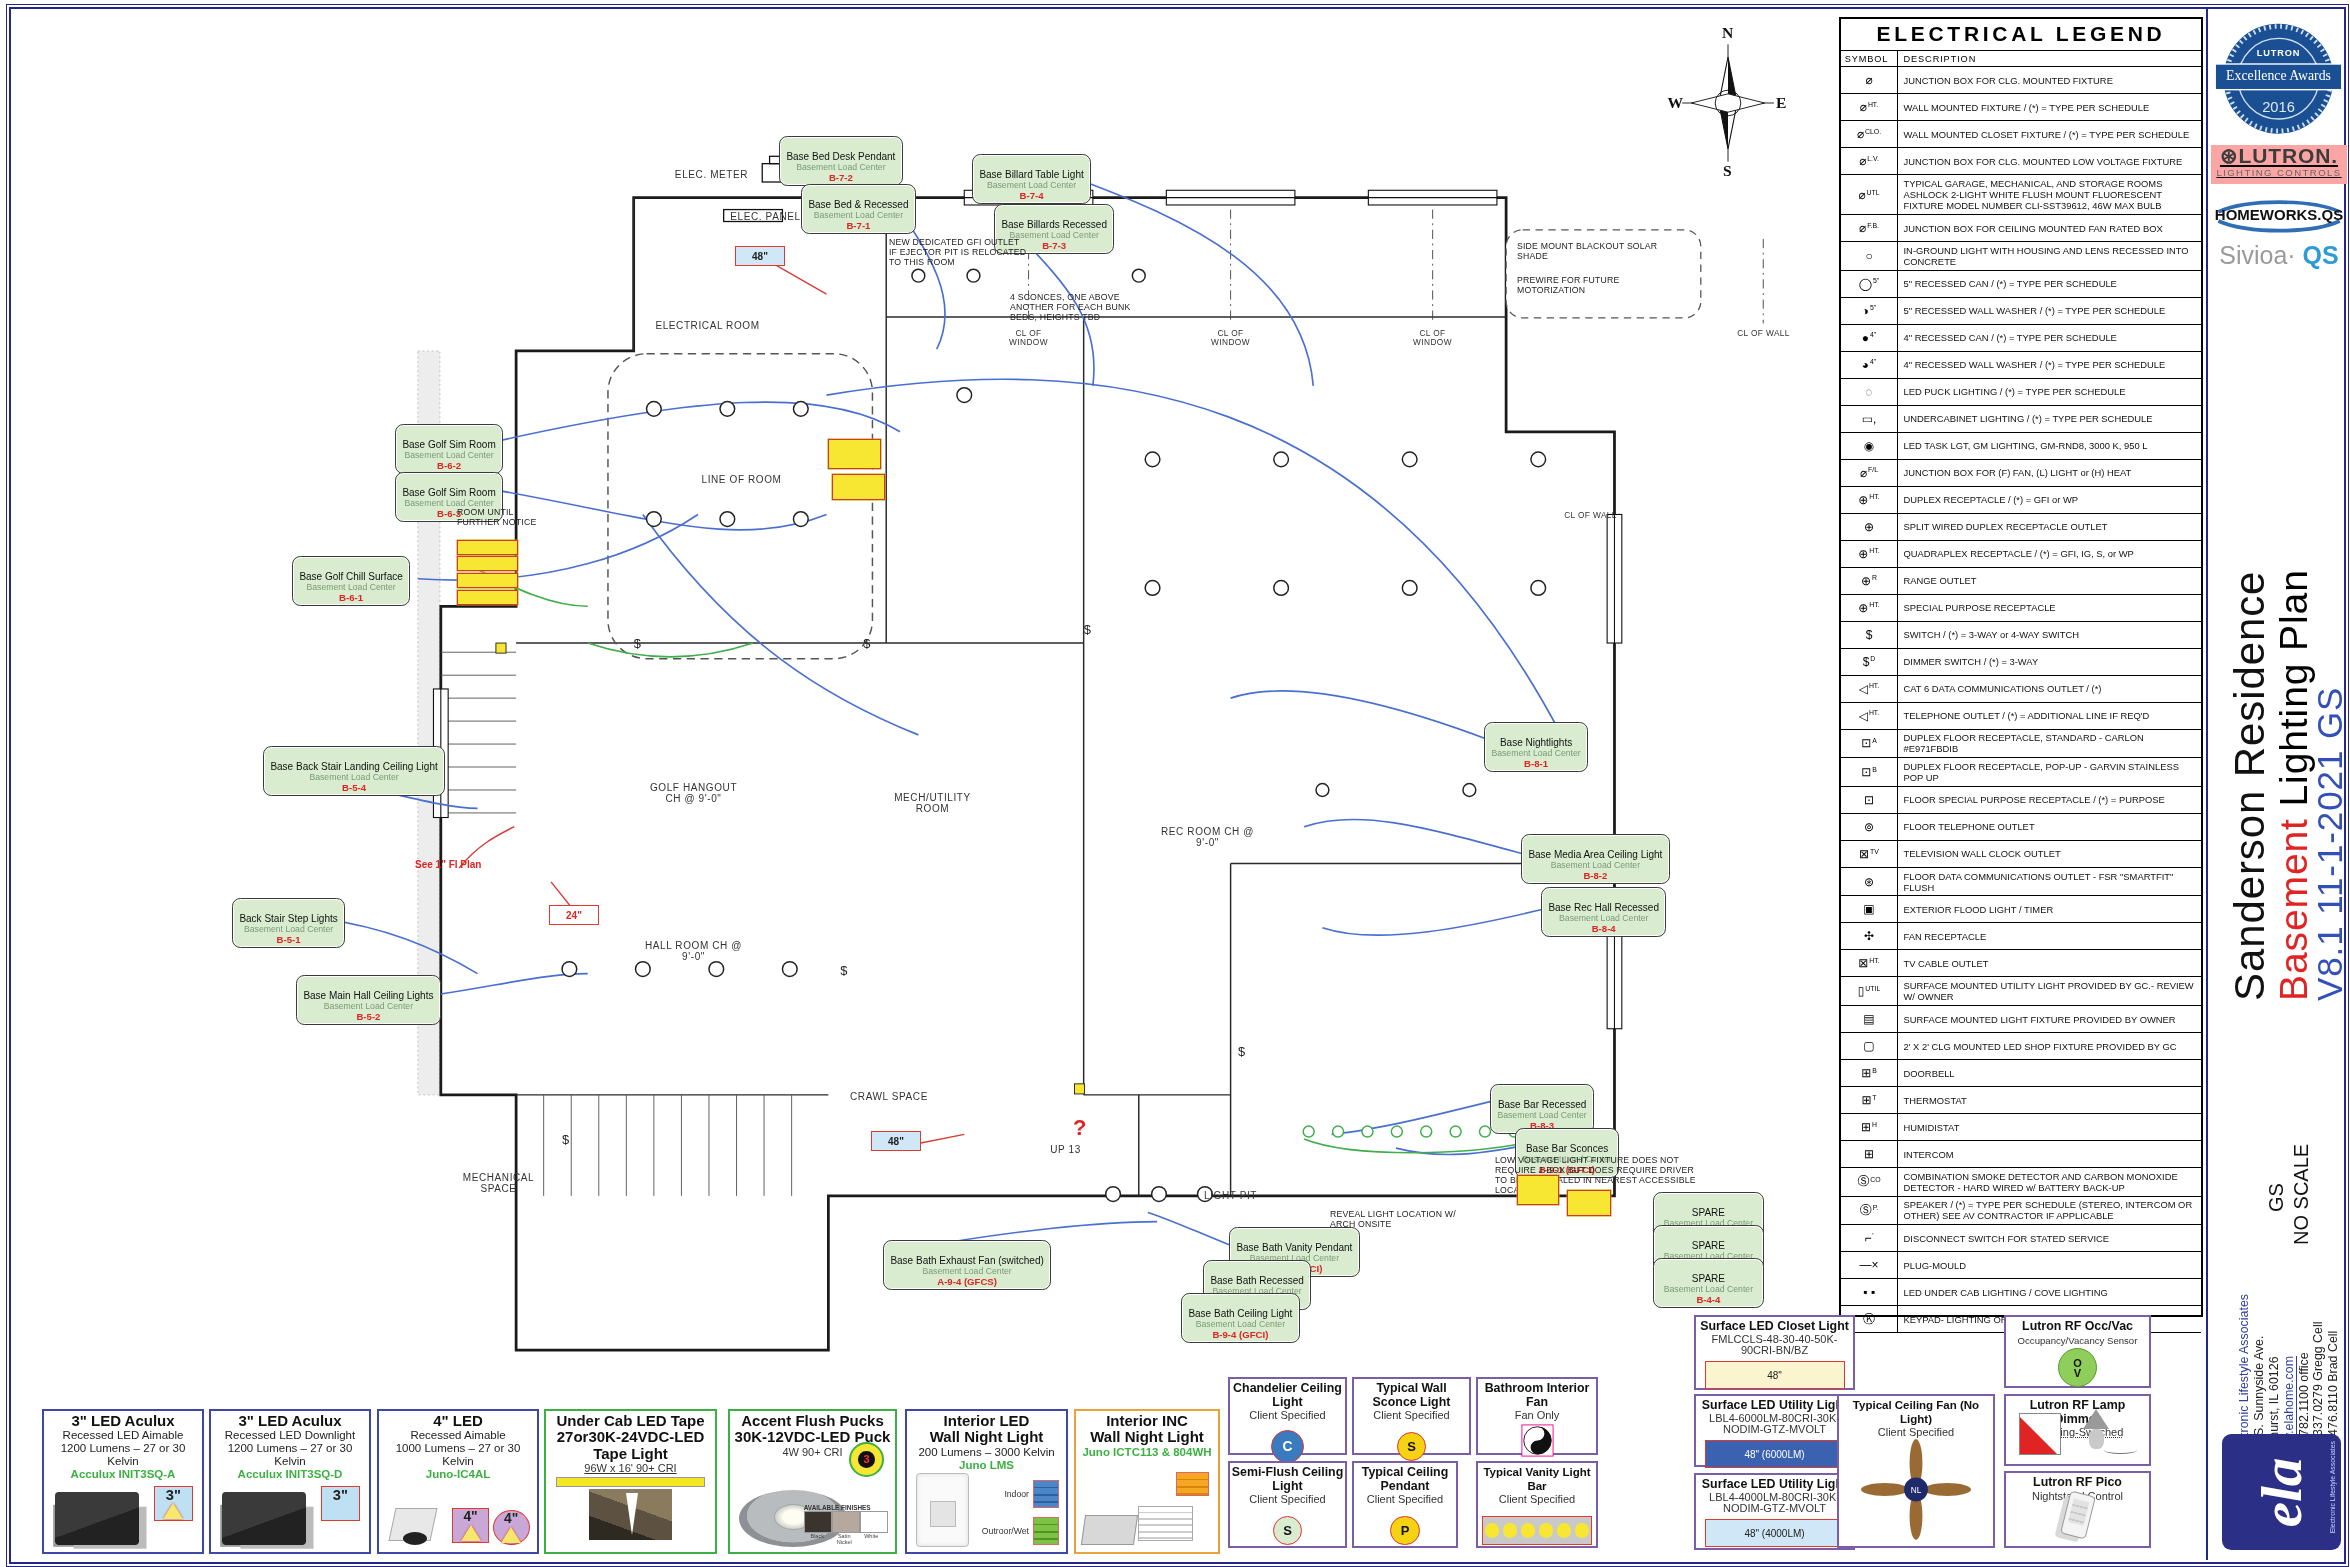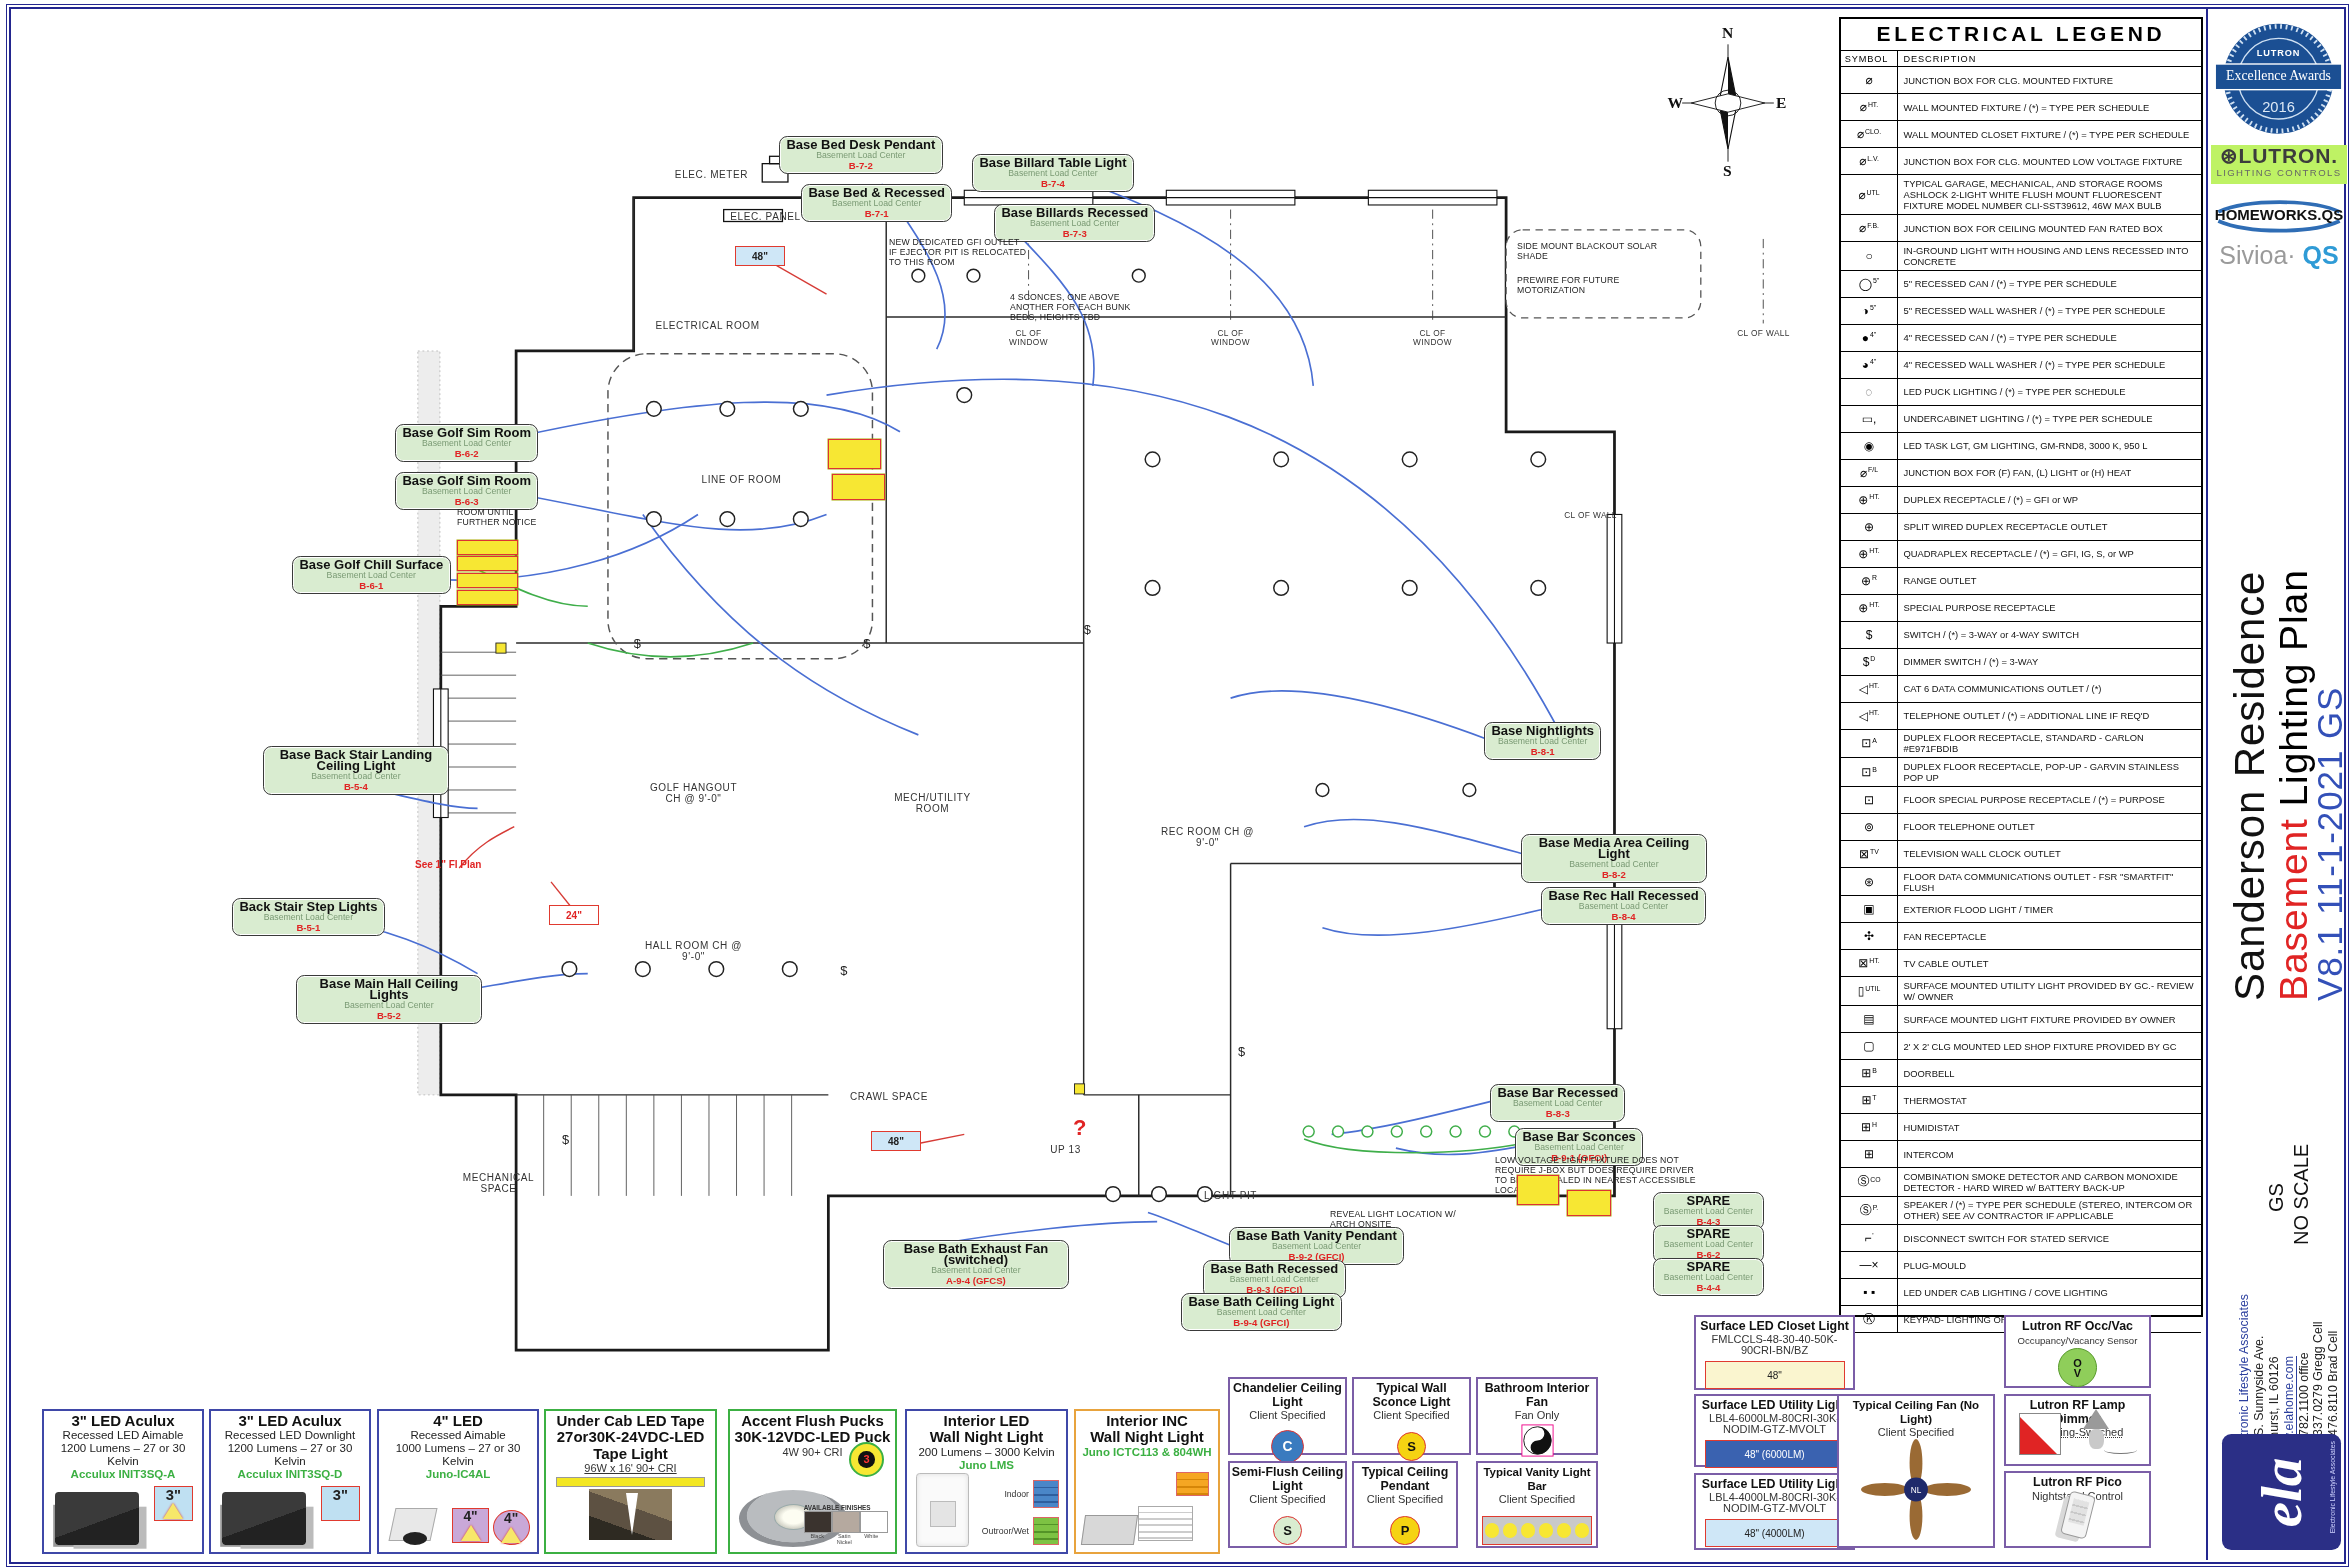--- a/index.html
+++ b/index.html
@@ -11,21 +11,21 @@
   .legend-head{display:flex;border-bottom:1.8px solid #000;font-size:9.2px;letter-spacing:0.9px;}
   .legend-head .lc1{width:57px;border-right:1.8px solid #000;padding:2.8px 3.7px;box-sizing:border-box;}
   .legend-head .lc2{flex:1;padding:2.8px 5.5px;}
   .lrow{display:flex;border-bottom:0.9px solid #000;min-height:26px;align-items:stretch;}
   .lrow .lc1{width:57px;border-right:1.8px solid #000;display:flex;align-items:center;justify-content:center;font-size:12px;box-sizing:border-box;gap:0.9px;}
   .lrow .lc1 .sub{font-size:6.9px;margin-top:-5.5px;}
   .lrow .lc2{flex:1;padding:2.8px 5.5px;font-size:9.4px;line-height:11px;display:flex;align-items:center;color:#111;}
   
   #plansvg{position:absolute;left:0;top:0;}
   .callout{position:absolute;background:#d9ecd0;border:1.4px solid #3a3a3a;border-radius:8.3px;padding:1.8px 6.4px;text-align:center;max-width:171px;box-shadow:0 0 0 0.9px #fff inset;}
-  .callout .c-t{font-size:13px;font-weight:bold;color:#111;line-height:11px;}
+  .callout .c-t{font-size:10px;font-weight:normal;color:#111;line-height:11px;margin-top:12px;}
   .callout .c-s{font-size:8.7px;color:#7a9a74;line-height:10px;}
   .callout .c-c{font-size:9.6px;font-weight:bold;color:#e02424;line-height:11px;}
   .callout.spare{max-width:110px;min-width:96px;}
   .pnote{position:absolute;font-size:8.7px;line-height:10px;color:#222;letter-spacing:0.2px;text-transform:uppercase;}
   .room{position:absolute;font-size:10px;letter-spacing:0.6px;color:#333;text-transform:uppercase;text-align:center;}
   .dim{position:absolute;width:59px;font-size:8.3px;line-height:9.2px;color:#333;text-align:center;letter-spacing:0.4px;}
   .rbox{position:absolute;width:48px;height:18.4px;background:#cfe7f7;border:1.8px solid #e03a2f;font-size:10px;display:flex;align-items:center;justify-content:center;color:#222;font-weight:bold;}
   .rtext{position:absolute;color:#e02424;font-size:10px;font-weight:bold;}
   .qmark{position:absolute;color:#e02424;font-size:22px;font-weight:bold;}
   .ymark{position:absolute;background:#f7e733;border:0.9px solid #d33;box-shadow:0 0 0 0.5px #aa0;}
@@ -42,21 +42,21 @@
   .t-scale{font-size:20px;color:#111;}
   .contact{position:absolute;left:2237px;top:1038px;height:422px;display:flex;flex-direction:row;gap:0.9px;}
   .contact .vline{writing-mode:vertical-rl;transform:rotate(180deg);font-size:12.4px;color:#222;white-space:nowrap;}
   .contact .vline.blue{color:#2b3f9e;}
   .contact .vline.link{color:#2b3f9e;text-decoration:underline;}
   .elabox{position:absolute;left:2222px;top:1434px;width:119px;height:116px;background:#2b2f86;border-radius:9.2px;display:flex;align-items:center;justify-content:center;}
   .elabox .ela-t{transform:rotate(-90deg);font-family:"Liberation Serif",serif;font-style:italic;font-weight:bold;font-size:57px;color:#fff;}
   .elabox .ela-c{position:absolute;right:5.5px;top:7.3px;writing-mode:vertical-rl;transform:rotate(180deg);font-size:6.9px;color:#cfd3ff;}
   
   .badge{position:absolute;left:2215px;top:20px;width:127px;height:121px;}
-  .logo-lutron{position:absolute;left:2211px;top:145px;width:136px;height:39px;background:#bef264;text-align:center;}
+  .logo-lutron{position:absolute;left:2211px;top:145px;width:136px;height:39px;background:#fca5a5;text-align:center;text-decoration:underline;}
   .logo-lutron .l1{font-size:21px;font-weight:bold;color:#3c3c3c;letter-spacing:0.9px;line-height:22px;}
   .logo-lutron .l2{font-size:9.6px;color:#666;letter-spacing:1.4px;}
   .logo-hw{position:absolute;left:2211px;top:197px;width:136px;height:37px;text-align:center;}
   .logo-hw .t{position:relative;font-size:15px;font-weight:bold;color:#111;top:9.2px;}
   .logo-sv{position:absolute;left:2211px;top:241px;width:136px;text-align:center;font-size:25px;}
   .logo-sv .a{color:#9a9a9a;}
   .logo-sv .b{color:#2f9bd6;font-weight:bold;}
   
   .fx{position:absolute;top:1409px;height:145px;background:#fff;border:2.8px solid #3f48a8;box-sizing:border-box;text-align:center;padding-top:1.8px;}
   .fx.green{border-color:#3cb043;}

